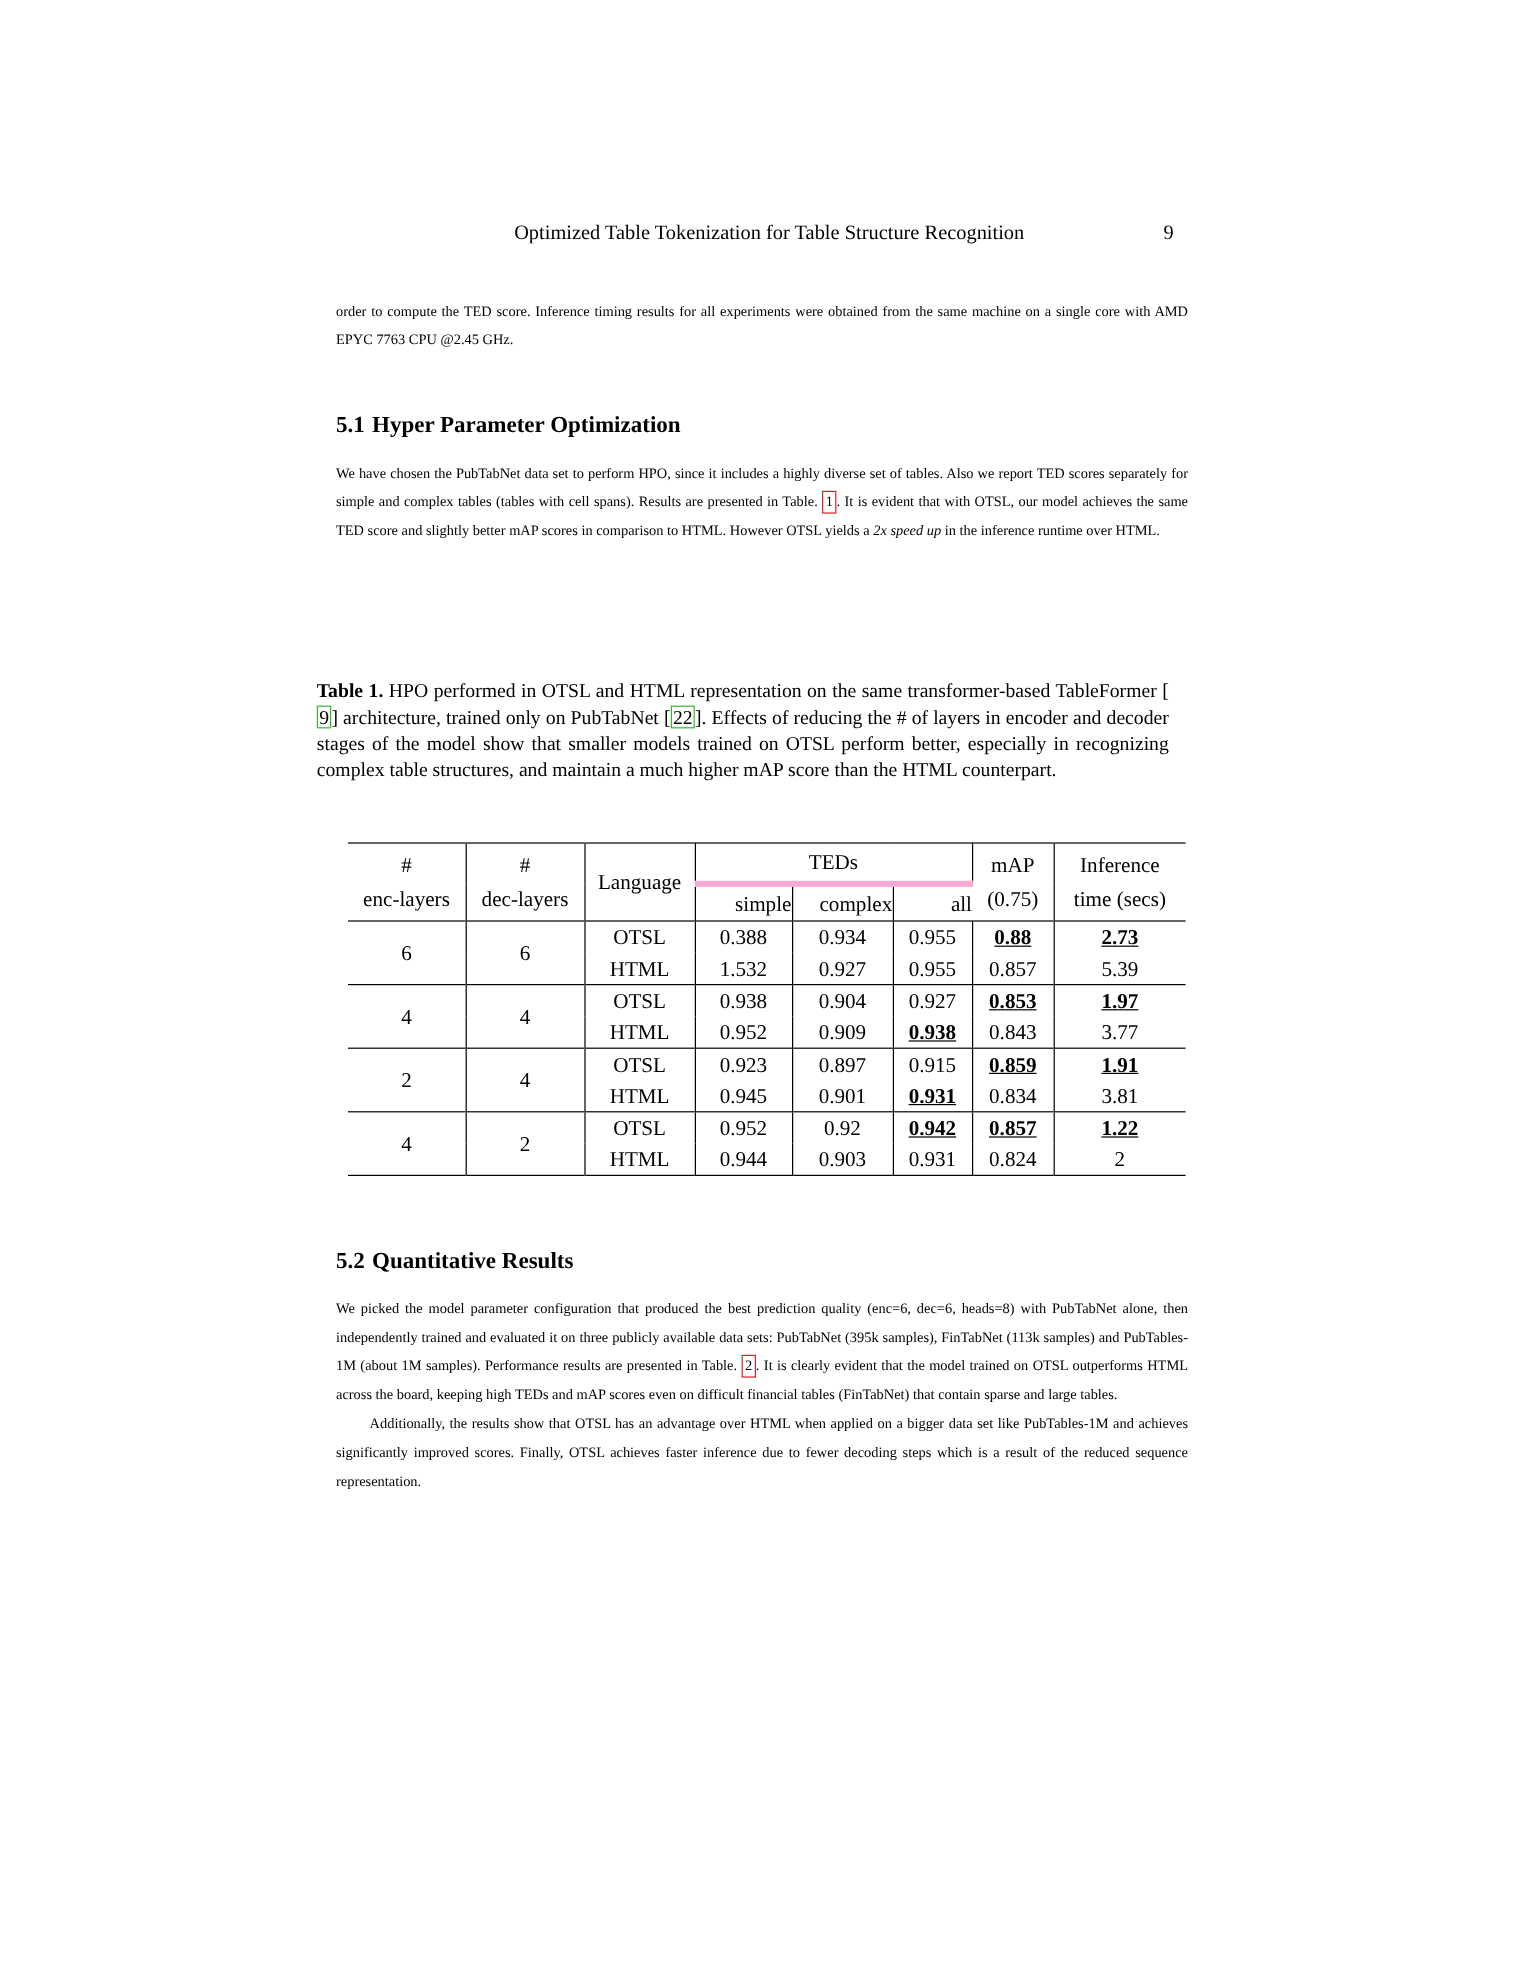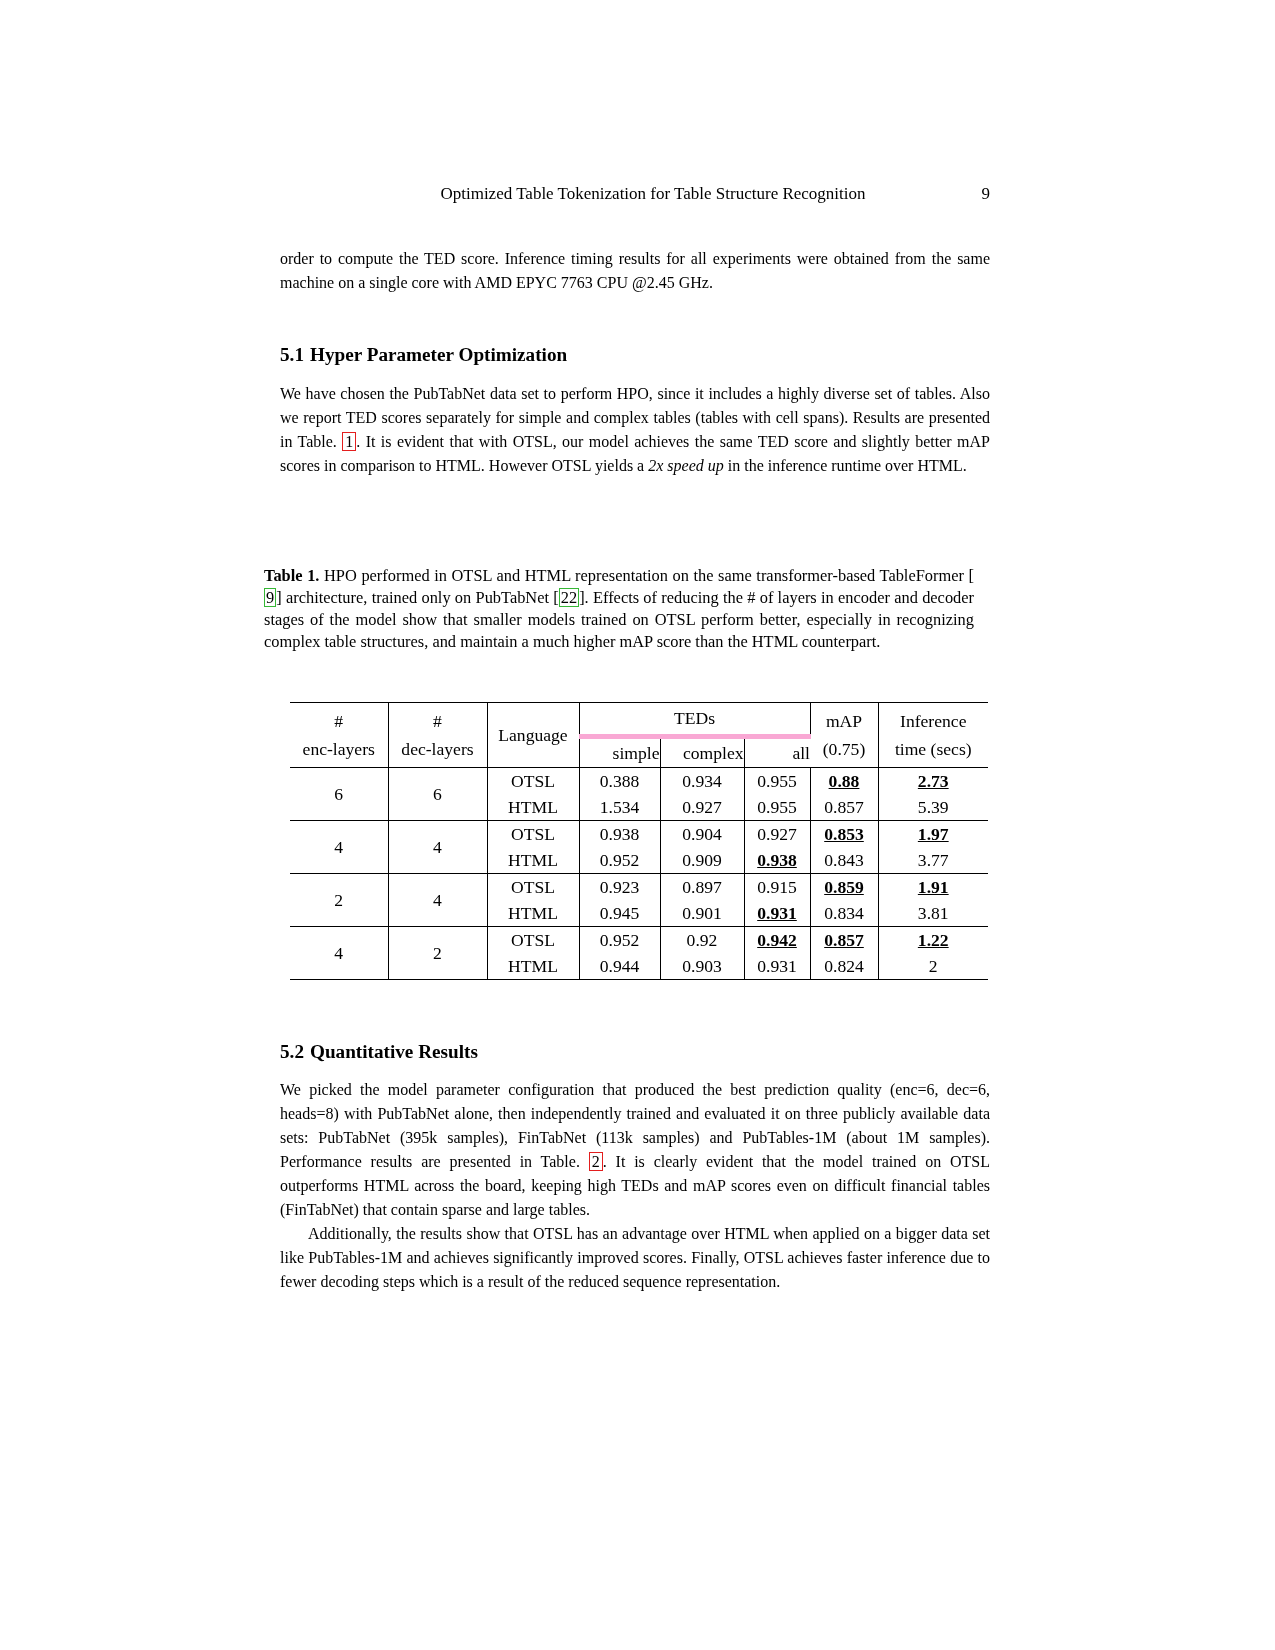--- a/index.html
+++ b/index.html
@@ -5,29 +5,29 @@
   html, body { margin: 0; padding: 0; }
   body {
     width: 1275px; height: 1650px;
     background: #ffffff;
     font-family: "Liberation Serif", "DejaVu Serif", serif;
     color: #000;
   }
   .page { position: relative; width: 1275px; height: 1650px; background: #fff; overflow: hidden; }
 
   .runhead {
-    position: absolute; top: 184px; left: 280px; width: 710px;
+    position: absolute; top: 184px; left: 268px; width: 710px;
     font-size: 17px; line-height: 20px;
   }
   .runhead-title { display: block; text-align: center; padding-left: 36px; }
   .runhead-page { position: absolute; right: 0; top: 0; }
 
   .body-text {
     position: absolute; left: 280px; width: 710px;
-    font-size: 16px; line-height: 24px;
+    font-size: 12px; line-height: 24px;
     text-align: justify;
   }
   .body-text p { margin: 0; }
   .indent { text-indent: 28px; }
 
   .sec-heading {
     position: absolute; left: 280px; width: 710px;
     font-size: 19.2px; font-weight: bold; margin: 0;
   }
   .sec-num { margin-right: 6px; }
@@ -141,21 +141,21 @@
           <td rowspan="2">6</td>
           <td>OTSL</td>
           <td>0.388</td>
           <td>0.934</td>
           <td>0.955</td>
           <td class="bold">0.88</td>
           <td class="bold">2.73</td>
         </tr>
         <tr>
           <td>HTML</td>
-          <td>1.534</td>
+          <td>1.532</td>
           <td>0.927</td>
           <td>0.955</td>
           <td>0.857</td>
           <td>5.39</td>
         </tr>
       </tbody>
       <tbody>
         <tr>
           <td rowspan="2">4</td>
           <td rowspan="2">4</td>

